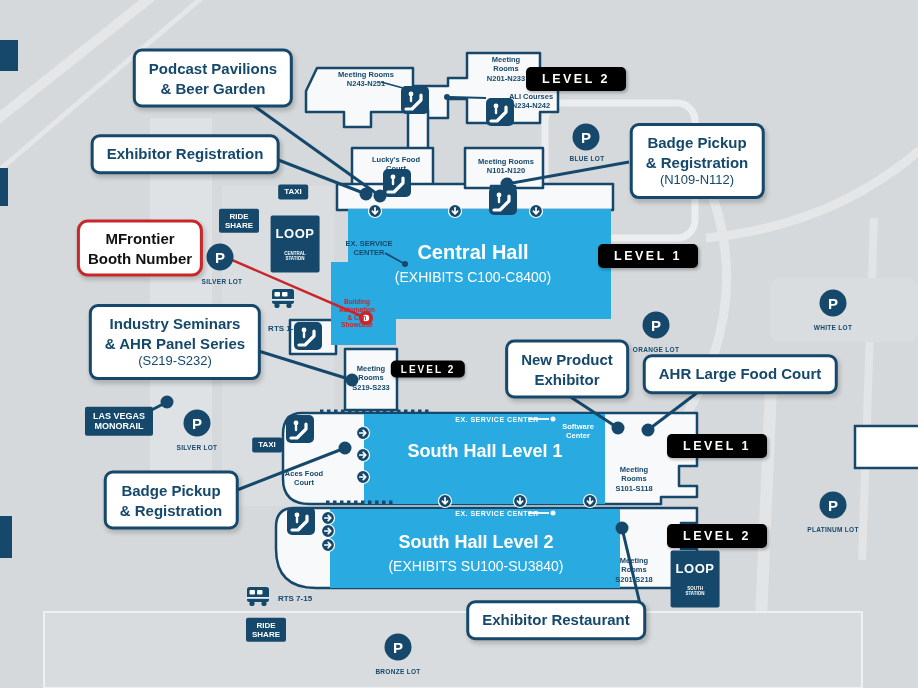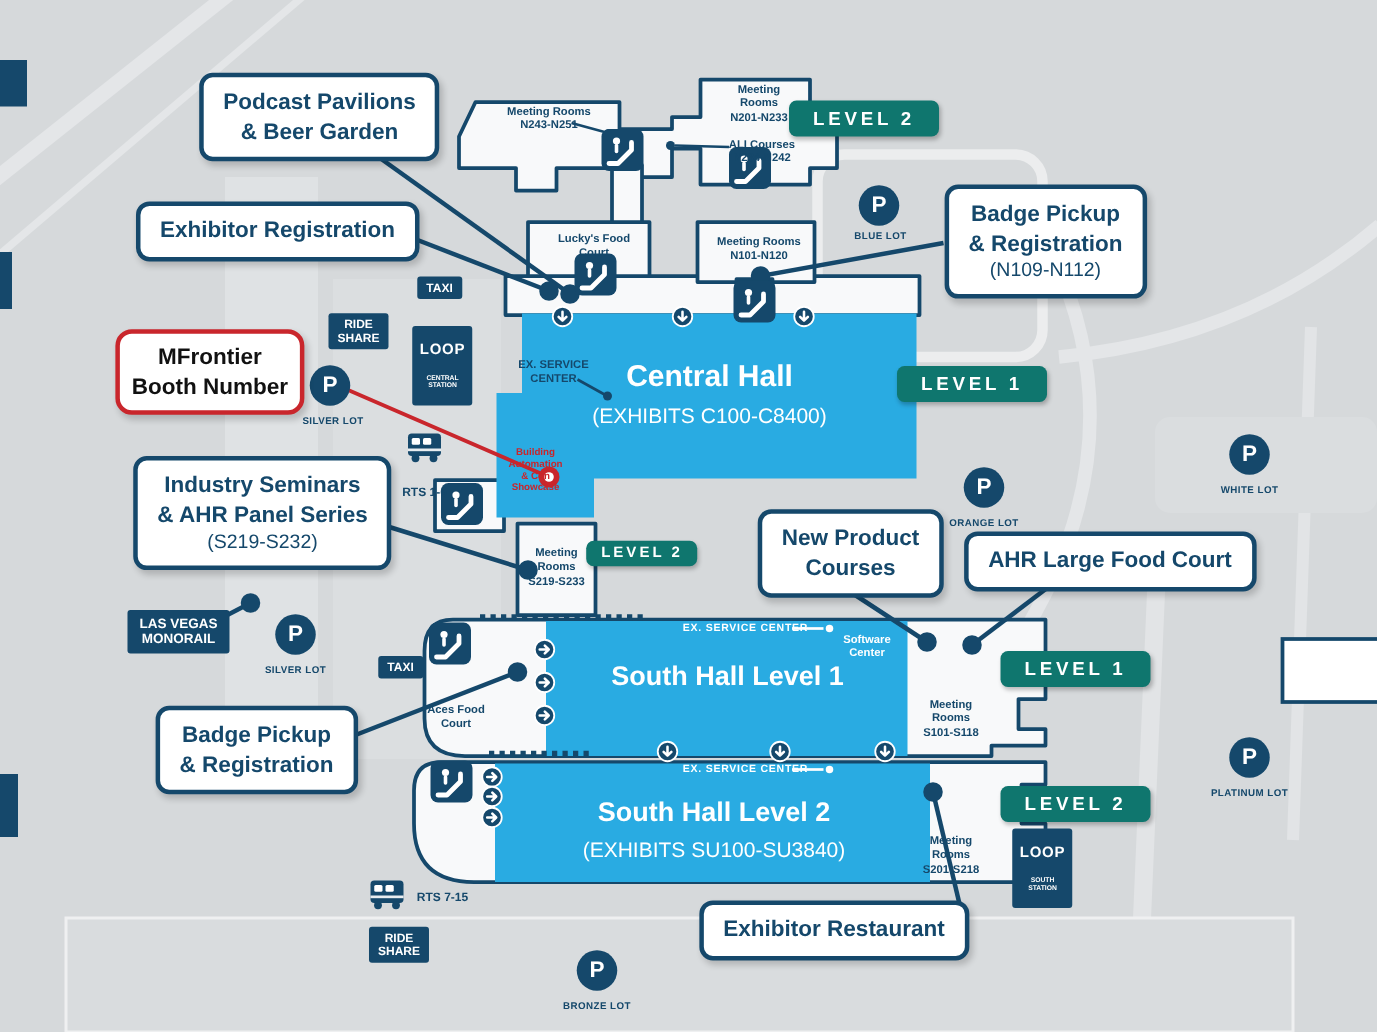--- a/index.html
+++ b/index.html
@@ -13,26 +13,26 @@
   .mlabel.r{color:#C9262C;font-size:6.5px;line-height:1.2;}
   
   .hall-name{color:#fff;font-weight:bold;font-size:20px;white-space:nowrap;text-align:left;}
   .hall-name.sm{font-size:18px;}
   .hall-sub{color:#fff;font-size:14px;font-weight:400;white-space:nowrap;text-align:center;}
   .exsc{color:#fff;font-weight:bold;font-size:7px;letter-spacing:.5px;white-space:nowrap;}
   
   .chip{background:#15486B;color:#fff;font-weight:bold;font-size:8px;text-align:center;
         padding:3px 6px;border-radius:2px;line-height:1.15;white-space:pre-line;}
   .chip.loop{padding:2px 5px;}
-  .loop-big{display:block;font-size:10px;font-weight:800;letter-spacing:.5px;}
+  .loop-big{display:block;font-size:13px;font-weight:800;letter-spacing:.5px;}
   .loop-small{display:block;font-size:4.5px;line-height:1.15;white-space:pre-line;}
   .chip.monorail{font-size:9px;padding:4px 8px;}
   .rts{color:#15486B;font-weight:bold;font-size:8px;white-space:nowrap;}
   
-  .level{background:#0f766e;color:#fff;font-weight:bold;font-size:12.5px;letter-spacing:2.5px;
+  .level{background:#000000;color:#fff;font-weight:bold;font-size:12.5px;letter-spacing:2.5px;
          padding:5px 16px;border-radius:5px;white-space:nowrap;box-shadow:1px 2px 3px rgba(0,0,0,.25);}
   .level.sm{font-size:10px;padding:3px 10px;letter-spacing:2px;}
   
   .plot{width:27px;height:27px;border-radius:50%;background:#15486B;color:#fff;font-weight:bold;
         font-size:15px;display:flex;align-items:center;justify-content:center;}
   .plot-label{font-size:6.5px;font-weight:bold;color:#15486B;white-space:nowrap;letter-spacing:.3px;}
   
   .callout{position:absolute;transform:translate(-50%,-50%);background:#fff;border:3px solid #15486B;
            border-radius:9px;padding:7px 13px;text-align:center;color:#15486B;font-weight:bold;
            font-size:15px;line-height:1.3;white-space:nowrap;box-shadow:2px 3px 4px rgba(0,0,0,.18);}
@@ -195,21 +195,21 @@
   <div class="abs level" style="left:648px;top:256px;">LEVEL 1</div>
   <div class="abs level sm" style="left:428px;top:369px;">LEVEL 2</div>
   <div class="abs level" style="left:717px;top:446px;">LEVEL 1</div>
   <div class="abs level" style="left:717px;top:536px;">LEVEL 2</div>
 
   <div class="abs mlabel" style="left:366px;top:79px;">Meeting Rooms
 N243-N251</div>
   <div class="abs mlabel" style="left:506px;top:69px;">Meeting
 Rooms
 N201-N233</div>
-  <div class="abs mlabel" style="left:508px;top:101px;">ALI Courses
+  <div class="abs mlabel" style="left:531px;top:101px;">ALI Courses
 N234-N242</div>
   <div class="abs mlabel" style="left:506px;top:166px;">Meeting Rooms
 N101-N120</div>
   <div class="abs mlabel" style="left:396px;top:164px;">Lucky's Food
 Court</div>
   <div class="abs mlabel" style="left:369px;top:248px;">EX. SERVICE
 CENTER</div>
   <div class="abs mlabel r" style="left:357px;top:314px;">Building
 Automation
 &amp; Con
@@ -287,21 +287,21 @@
   </div>
 
   <div class="callout" style="left:175px;top:342px;">
     <div>Industry Seminars</div>
     <div>&amp; AHR Panel Series</div>
     <div class="sub">(S219-S232)</div>
   </div>
 
   <div class="callout" style="left:567px;top:369px;">
     <div>New Product</div>
-    <div>Courses</div>
+    <div>Exhibitor</div>
   </div>
 
   <div class="callout" style="left:740px;top:374px;">
     <div>AHR Large Food Court</div>
   </div>
 
   <div class="callout" style="left:171px;top:500px;">
     <div>Badge Pickup</div>
     <div>&amp; Registration</div>
   </div>

